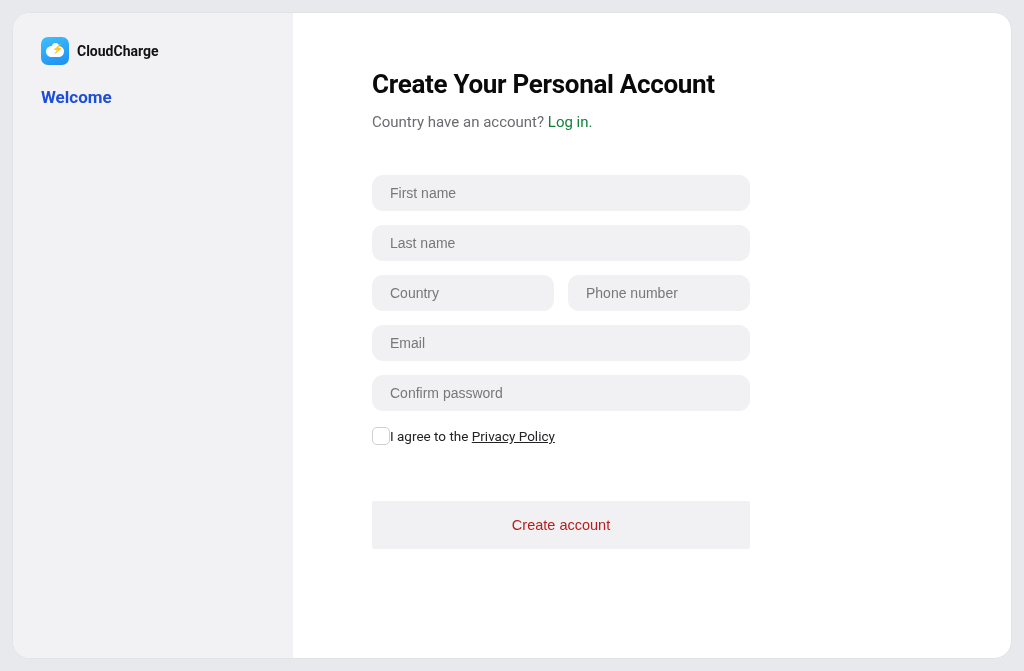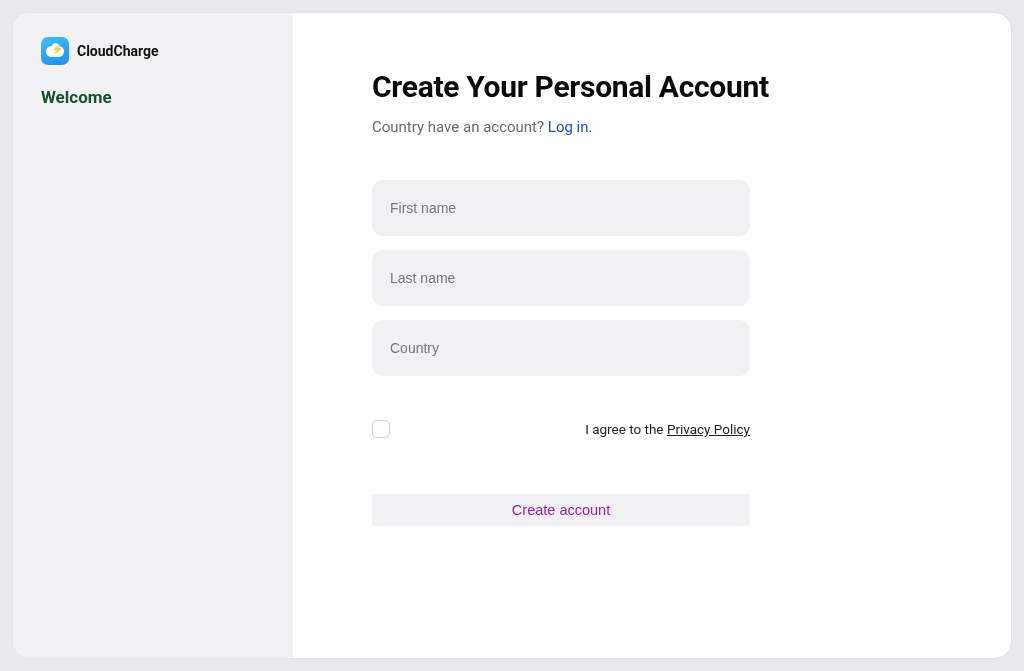--- a/index.html
+++ b/index.html
@@ -71,54 +71,54 @@
       line-height: 1;
     }
     .brand {
       font-weight: 700;
       font-size: 14px;
       color: #111;
     }
     .sidebar-title {
       font-weight: 700;
       font-size: 17px;
-      color: #14532d;
+      color: #1d4ed8;
     }
     .main {
       flex: 1;
       padding: 56px 40px 40px 40px;
       overflow-y: auto;
     }
     .content {
       max-width: 560px;
       margin: 0 auto;
     }
     .page-title {
-      font-size: 30px;
+      font-size: 26px;
       font-weight: 700;
       color: #0a0a0a;
       margin-bottom: 14px;
       letter-spacing: -0.3px;
     }
     .sub {
       font-size: 15px;
       color: #6b6b70;
       margin-bottom: 44px;
     }
     .login-link {
-      color: #1d4ed8;
+      color: #15803d;
       text-decoration: none;
       cursor: pointer;
     }
     .form {
       width: 378px;
     }
     .field {
       width: 100%;
-      height: 56px;
+      height: 36px;
       background: #f1f1f3;
       border: none;
       border-radius: 11px;
       padding: 0 18px;
       font-size: 14px;
       color: #222;
       outline: none;
     }
     .field::placeholder {
       color: #77777c;
@@ -130,21 +130,20 @@
     .row .field {
       flex: 1;
     }
     .gap {
       height: 14px;
     }
     .consent {
       display: flex;
       align-items: center;
       margin-top: 16px;
-      justify-content: space-between;
     }
     .checkbox {
       width: 18px;
       height: 18px;
       border: 1.5px solid #cfcfd4;
       border-radius: 5px;
       background: #fff;
       cursor: pointer;
     }
     .consent-text {
@@ -152,26 +151,26 @@
       color: #232326;
     }
     .policy-link {
       color: #232326;
       text-decoration: underline;
       cursor: pointer;
     }
     .submit {
       margin-top: 56px;
       width: 100%;
-      height: 32px;
+      height: 48px;
       background: #f1f1f3;
       border: none;
       border-radius: 2px;
       font-size: 14.5px;
-      color: #a21caf;
+      color: #b91c1c;
       cursor: pointer;
       font-weight: 500;
     }
   </style>
 </head>
 <body>
 
 <div class="window">
   <aside class="sidebar">
     <div class="logo-row">
@@ -191,24 +190,27 @@
         <span>Country have an account? </span><a class="login-link">Log in.</a>
       </p>
 
       <div class="form">
         <input class="field" type="text" placeholder="First name" style="">
         <div class="gap"></div>
         <input class="field" type="text" placeholder="Last name" style="">
         <div class="gap"></div>
         <div class="row">
           <input class="field" type="text" placeholder="Country" style="">
+          <input class="field" type="tel" placeholder="Phone number" style="">
         </div>
         <div class="gap"></div>
+        <input class="field" type="email" placeholder="Email" style="">
         <div class="gap"></div>
         <div class="row">
+          <input class="field" type="password" placeholder="Confirm password" style="">
         </div>
 
         <div class="consent">
           <div class="checkbox"></div>
           <span class="consent-text">
             <span>I agree to the </span><a class="policy-link">Privacy Policy</a>
           </span>
         </div>
 
         <button class="submit">Create account</button>

